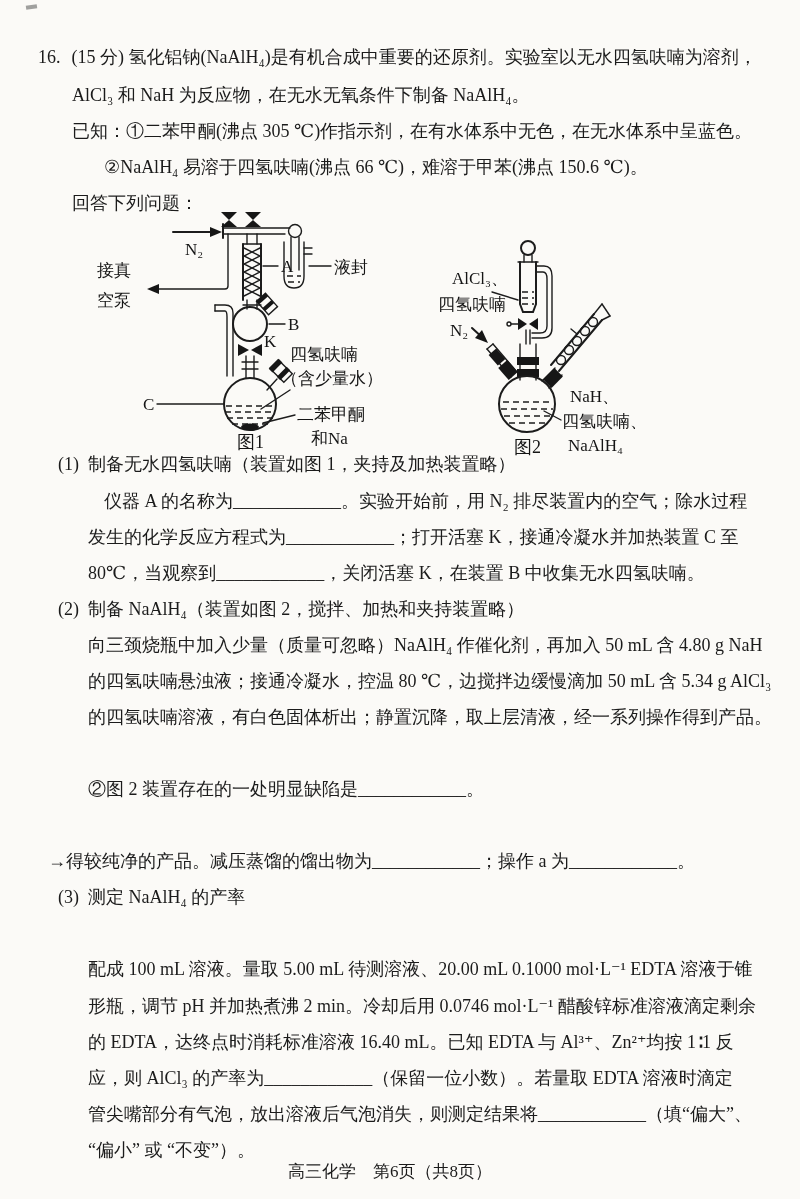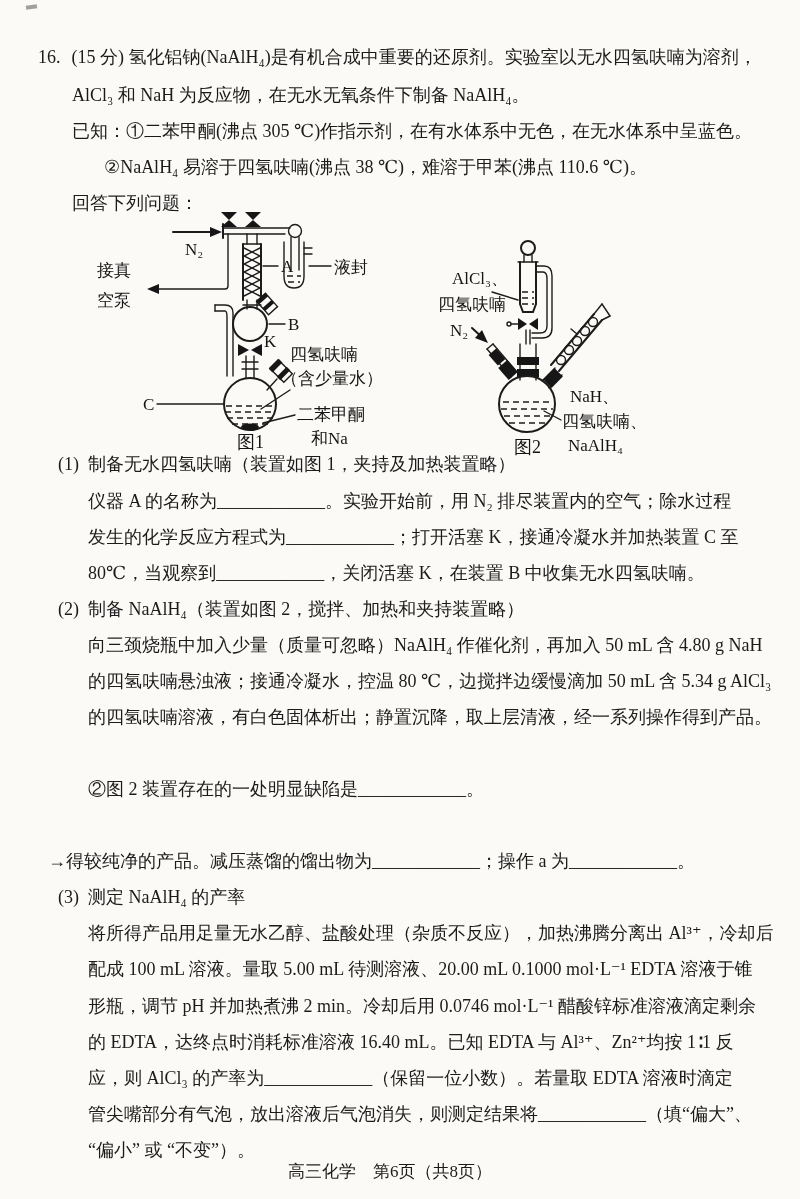--- a/index.html
+++ b/index.html
@@ -26,21 +26,21 @@
 
 <div class="page">
   <div class="speck"></div>
 
   <div class="ln row" style="left:38px;top:46px">
     <span class="qno">16.</span>
     <span>(15 分) 氢化铝钠(NaAlH₄)是有机合成中重要的还原剂。实验室以无水四氢呋喃为溶剂，</span>
   </div>
   <div class="ln" style="left:72px;top:84px">AlCl₃ 和 NaH 为反应物，在无水无氧条件下制备 NaAlH₄。</div>
   <div class="ln" style="left:72px;top:120px">已知：①二苯甲酮(沸点 305 ℃)作指示剂，在有水体系中无色，在无水体系中呈蓝色。</div>
-  <div class="ln" style="left:104px;top:156px">②NaAlH₄ 易溶于四氢呋喃(沸点 38 ℃)，难溶于甲苯(沸点 110.6 ℃)。</div>
+  <div class="ln" style="left:104px;top:156px">②NaAlH₄ 易溶于四氢呋喃(沸点 66 ℃)，难溶于甲苯(沸点 150.6 ℃)。</div>
   <div class="ln" style="left:72px;top:192px">回答下列问题：</div>
 
   <svg style="left:85px;top:208px" width="330" height="250" viewBox="0 0 330 250">
     <g>
       <line class="st" x1="88" y1="24" x2="128" y2="24"></line>
       <polygon class="blk" points="137,24 125,19 125,29"></polygon>
       <text x="100" y="47">N₂</text>
     </g>
     <g>
       <line class="st" x1="138" y1="16" x2="138" y2="30"></line>
@@ -201,39 +201,38 @@
       <text x="138" y="219">NaAlH₄</text>
       <line class="st1" x1="131" y1="188" x2="114" y2="179"></line>
       <text x="84" y="221" style="font-size:18px">图2</text>
     </g>
   </svg>
 
   <div class="ln row" style="left:58px;top:453px">
     <span class="plabel">(1)</span>
     <span>制备无水四氢呋喃（装置如图 1，夹持及加热装置略）</span>
   </div>
-  <div class="ln" style="left:88px;top:490px">仪器 A 的名称为____________。实验开始前，用 N₂ 排尽装置内的空气；除水过程</div>
+  <div class="ln" style="left:104px;top:490px">仪器 A 的名称为____________。实验开始前，用 N₂ 排尽装置内的空气；除水过程</div>
   <div class="ln" style="left:88px;top:526px">发生的化学反应方程式为____________；打开活塞 K，接通冷凝水并加热装置 C 至</div>
   <div class="ln" style="left:88px;top:562px">80℃，当观察到____________，关闭活塞 K，在装置 B 中收集无水四氢呋喃。</div>
 
   <div class="ln row" style="left:58px;top:598px">
     <span class="plabel">(2)</span>
     <span>制备 NaAlH₄（装置如图 2，搅拌、加热和夹持装置略）</span>
   </div>
   <div class="ln" style="left:88px;top:634px">向三颈烧瓶中加入少量（质量可忽略）NaAlH₄ 作催化剂，再加入 50 mL 含 4.80 g NaH</div>
   <div class="ln" style="left:88px;top:670px">的四氢呋喃悬浊液；接通冷凝水，控温 80 ℃，边搅拌边缓慢滴加 50 mL 含 5.34 g AlCl₃</div>
   <div class="ln" style="left:88px;top:706px">的四氢呋喃溶液，有白色固体析出；静置沉降，取上层清液，经一系列操作得到产品。</div>
   <div class="ln" style="left:88px;top:778px">②图 2 装置存在的一处明显缺陷是____________。</div>
   <div class="ln" style="left:48px;top:850px">→得较纯净的产品。减压蒸馏的馏出物为____________；操作 a 为____________。</div>
 
   <div class="ln row" style="left:58px;top:886px">
     <span class="plabel">(3)</span>
     <span>测定 NaAlH₄ 的产率</span>
   </div>
-  <div class="ln" style="left:88px;top:922px">将所得产品用足量无水乙醇、盐酸处理（杂质不反应），加热沸腾分离出 Al³⁺，冷却后</div>
   <div class="ln" style="left:88px;top:958px">配成 100 mL 溶液。量取 5.00 mL 待测溶液、20.00 mL 0.1000 mol·L⁻¹ EDTA 溶液于锥</div>
   <div class="ln" style="left:88px;top:995px">形瓶，调节 pH 并加热煮沸 2 min。冷却后用 0.0746 mol·L⁻¹ 醋酸锌标准溶液滴定剩余</div>
   <div class="ln" style="left:88px;top:1031px">的 EDTA，达终点时消耗标准溶液 16.40 mL。已知 EDTA 与 Al³⁺、Zn²⁺均按 1∶1 反</div>
   <div class="ln" style="left:88px;top:1067px">应，则 AlCl₃ 的产率为____________（保留一位小数）。若量取 EDTA 溶液时滴定</div>
   <div class="ln" style="left:88px;top:1103px">管尖嘴部分有气泡，放出溶液后气泡消失，则测定结果将____________（填“偏大”、</div>
   <div class="ln" style="left:88px;top:1139px">“偏小” 或 “不变”）。</div>
 
   <div class="footer">高三化学　第6页（共8页）</div>
 </div>
 

